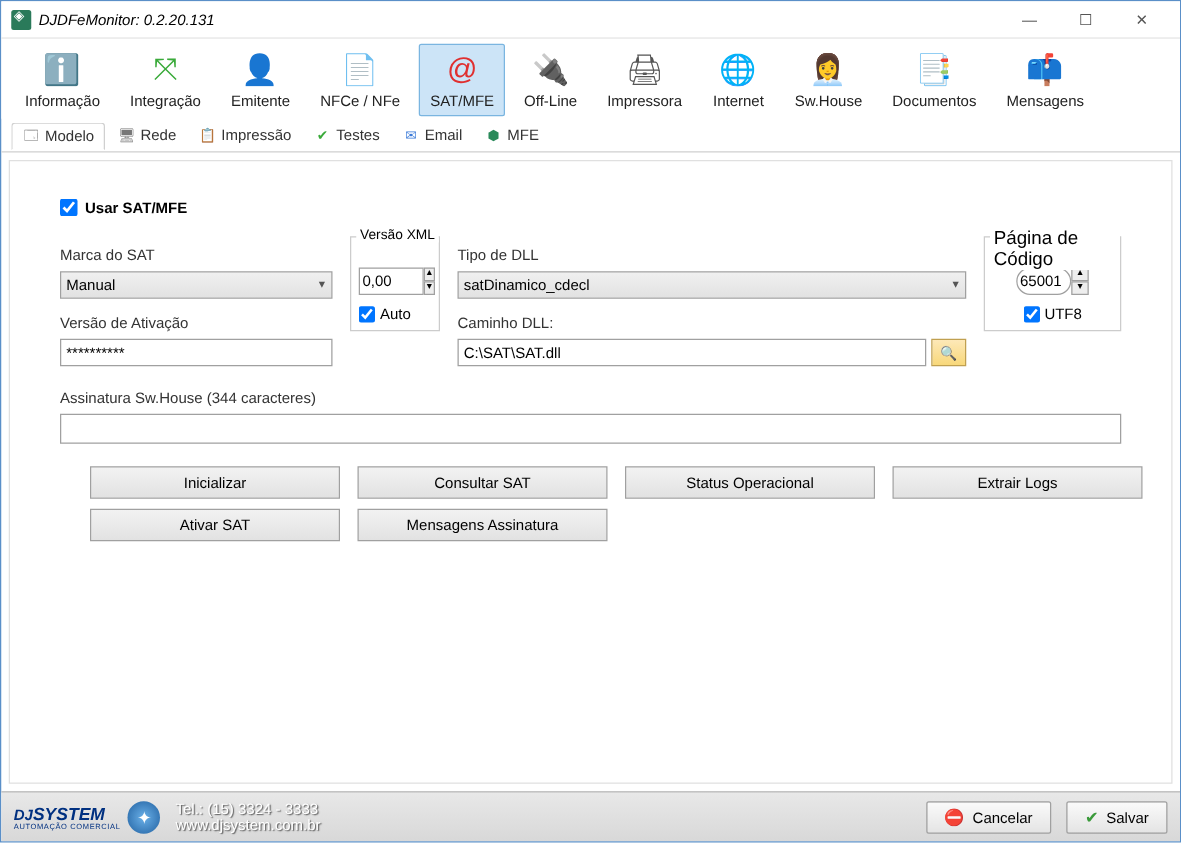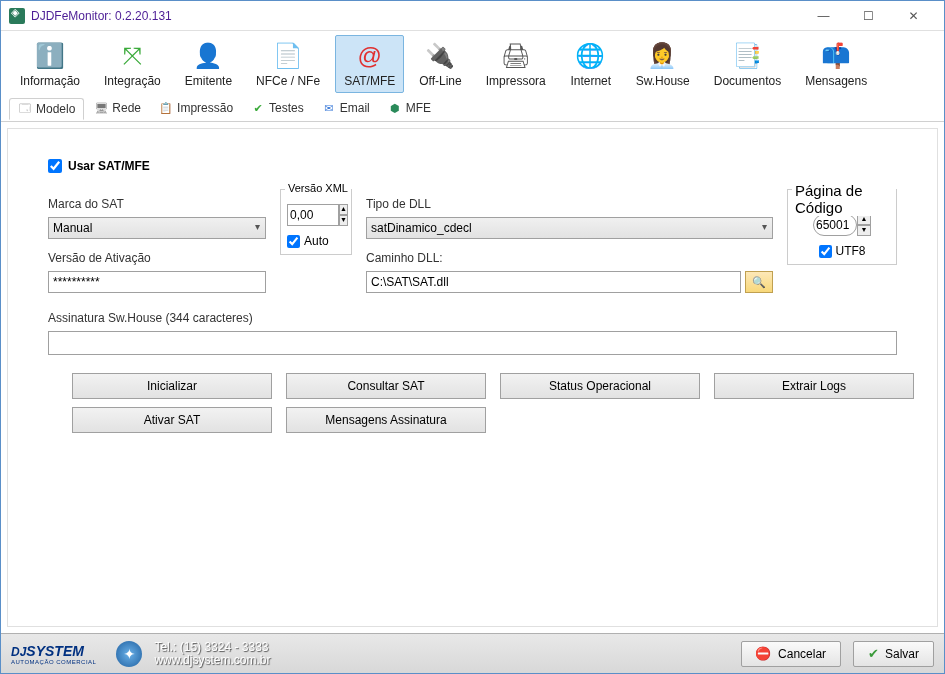--- a/index.html
+++ b/index.html
@@ -2,21 +2,21 @@
 <html><head>
 <meta charset="utf-8">
 <style>
   * { box-sizing: border-box; margin: 0; padding: 0; font-family: "Segoe UI", Tahoma, sans-serif; font-size: 12px; }
   body { background: #fff; width: 945px; height: 674px; display: flex; flex-direction: column; border: 1px solid #5a8fc8; }
   
   
   .titlebar { height: 30px; background: #fff; display: flex; align-items: center; padding: 0 8px; border-bottom: 1px solid #e0e0e0; }
   .titlebar .appicon { width: 16px; height: 16px; background: #2a7a5a; margin-right: 6px; border-radius: 2px; position: relative; }
   .titlebar .appicon::after { content:"◈"; position:absolute; top:-2px; left:2px; color:#fff; font-size:11px;}
-  .titlebar .title { flex: 1; color: #4c1d95; }
+  .titlebar .title { flex: 1; color: #000000; font-style: italic; }
   .win-btns { display: flex; }
   .win-btn { width: 45px; height: 28px; display: flex; align-items: center; justify-content: center; color: #555; cursor: pointer; }
   
   
   .toolbar { display: flex; padding: 4px 10px 2px 10px; background: #fff; gap: 6px; }
   .tool-btn { display: flex; flex-direction: column; align-items: center; justify-content: center; padding: 4px 8px; min-width: 60px; cursor: pointer; border: 1px solid transparent; border-radius: 2px; }
   .tool-btn.active { background: #cce4f7; border: 1px solid #7ab5e0; }
   .tool-btn .ticon { width: 32px; height: 32px; display: flex; align-items: center; justify-content: center; font-size: 24px; }
   .tool-btn .tlabel { margin-top: 2px; color: #222; }
   
@@ -52,21 +52,21 @@
   .browse-btn { width:28px; height:22px; border:1px solid #c0a050; background:linear-gradient(#fde8b8,#f8d87a); margin-left:4px; cursor:pointer; display:flex; align-items:center; justify-content:center; font-size:11px; }
   
   .full-input { width: 100%; height: 24px; border:1px solid #a0a0a0; background:#fff; padding:2px 4px; }
   
   .btn-row { display:flex; gap:14px; margin-top:18px; }
   .action-btn { flex:0 0 200px; height:26px; border:1px solid #a0a0a0; background:linear-gradient(#f2f2f2,#e2e2e2); cursor:pointer; text-align:center; }
   .btn-row2 { display:flex; gap:14px; margin-top:8px; }
   
   
   .footer { height: 40px; background: linear-gradient(#e8e8e8,#d8d8d8); border-top: 1px solid #b0b0b0; display: flex; align-items: center; padding: 0 10px; gap: 12px; }
-  .logo { display:flex; align-items:center; gap:20px; }
+  .logo { display:flex; align-items:center; gap:6px; }
   .logo-text { font-weight: bold; font-size: 14px; color:#e02020; font-style:italic; }
   .logo-text span { color:#003080; }
   .logo-sub { font-size:6px; color:#003080; letter-spacing:0.5px; }
   .logo-ball { width:26px; height:26px; border-radius:50%; background:radial-gradient(#6ab0e8,#2060a0); display:flex; align-items:center; justify-content:center; color:#fff; font-size:14px;}
   .contact { color:#fff; text-shadow:1px 1px 1px #555; font-size:11px; line-height:13px;}
   .footer-spacer { flex:1; }
   .footer-btn { height:26px; padding:0 14px; border:1px solid #a0a0a0; background:linear-gradient(#fafafa,#e4e4e4); cursor:pointer; display:flex; align-items:center; gap:6px; border-radius:2px;}
   .footer-btn .bicon { font-size:13px; }
   .cancel .bicon { color:#d03030; }
   .save .bicon { color:#3a9a3a; }
@@ -171,21 +171,21 @@
       <div class="field-label">Marca do SAT</div>
       <div class="combo-wrap">
         <input class="combo" style="width: 218px;" value="Manual">
       </div>
       <div class="field-label" style="margin-top:12px">Versão de Ativação</div>
       <input class="textinput white" style="width: 218px;" value="**********">
     </div>
 
     <div class="field-group" style="width:72px; border:1px solid #ccc; padding:6px; position:relative; margin-top:-8px;">
       <div style="position:absolute; top:-8px; left:4px; background:#fff; padding:0 3px; font-size:11px;">Versão XML</div>
-      <div class="spin-group" style="margin-top:8px;">
+      <div class="spin-group" style="margin-top:18px;">
         <input class="spin" value="0,00" style="">
         <div class="spinner">
             <div>▲</div>
             <div>▼</div>
           </div>
       </div>
       <label class="chk-row">
         <input type="checkbox" id="autoChk" checked="" style="">
         <span>Auto</span>
       </label>

